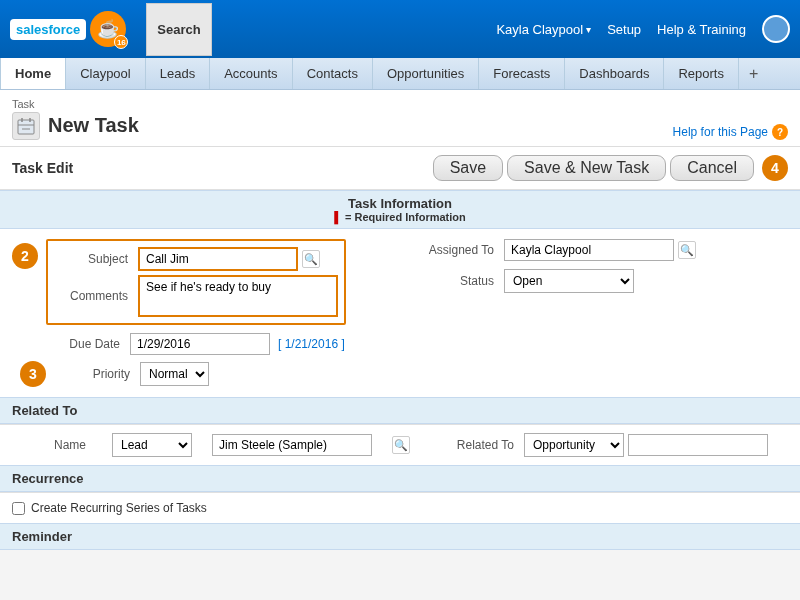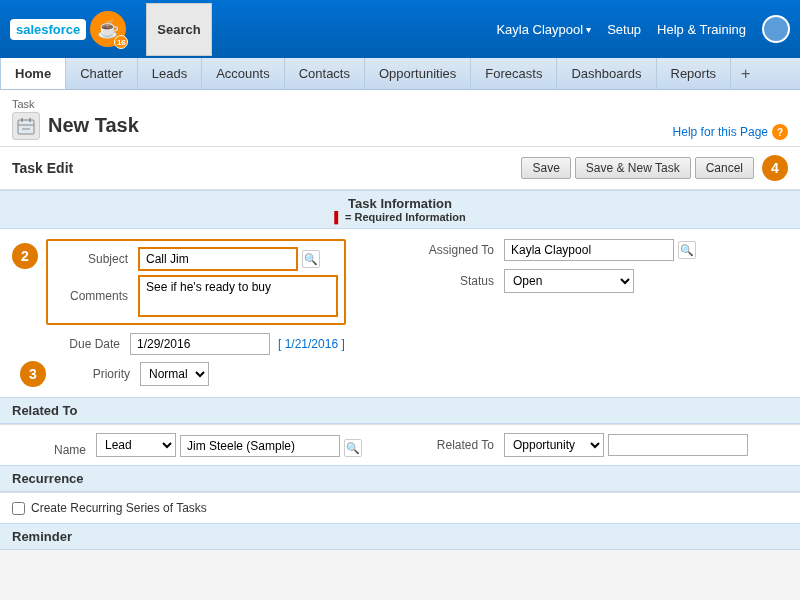--- a/index.html
+++ b/index.html
@@ -210,25 +210,25 @@
       display: flex;
       align-items: center;
       justify-content: space-between;
     }
     .toolbar-buttons {
       display: flex;
       gap: 4px;
       align-items: center;
     }
     .btn {
-      padding: 3px 10px;
+      padding: 3px 16px;
       border: 1px solid #adadad;
       background: linear-gradient(to bottom, #f5f5f5, #e0e0e0);
-      border-radius: 2px;
-      font-size: 12px;
+      border-radius: 9px;
+      font-size: 16px;
       cursor: pointer;
       color: #333;
     }
 
     
     .step-badge {
       display: inline-flex;
       align-items: center;
       justify-content: center;
       width: 26px;
@@ -372,21 +372,21 @@
       <span class="arrow">▾</span>
     </div>
     <a href="#">Setup</a>
     <a href="#">Help &amp; Training</a>
     <div style="width:28px;height:28px;border-radius:50%;background:#5b9dd9;border:2px solid white;"></div>
   </div>
 </div>
 
 <div class="nav-bar">
   <div class="nav-item active">Home</div>
-  <div class="nav-item">Chatter</div>
+  <div class="nav-item">Claypool</div>
   <div class="nav-item">Leads</div>
   <div class="nav-item">Accounts</div>
   <div class="nav-item">Contacts</div>
   <div class="nav-item">Opportunities</div>
   <div class="nav-item">Forecasts</div>
   <div class="nav-item">Dashboards</div>
   <div class="nav-item">Reports</div>
   <div class="nav-plus">+</div>
 </div>
 
@@ -496,21 +496,21 @@
       </div>
     </div>
   </div>
 
   <div class="section-header">
     <span>Related To</span>
   </div>
 
   <div class="related-section">
     <div style="display:flex;gap:20px;">
-      <div style="flex:1;display:flex;align-items:flex-end;gap:4px;">
+      <div style="flex:1;display:flex;align-items:center;gap:20px;">
         <span class="field-label">Name</span>
         <select class="field-select" style="width:80px;">
           <option>Lead</option>
           <option>Contact</option>
         </select>
         <input type="text" class="field-input" value="Jim Steele (Sample)" style="width: 160px;">
         <span class="lookup-icon">🔍</span>
       </div>
       <div style="flex:1;display:flex;align-items:center;gap:4px;">
         <span class="field-label" style="min-width:90px;">Related To</span>

